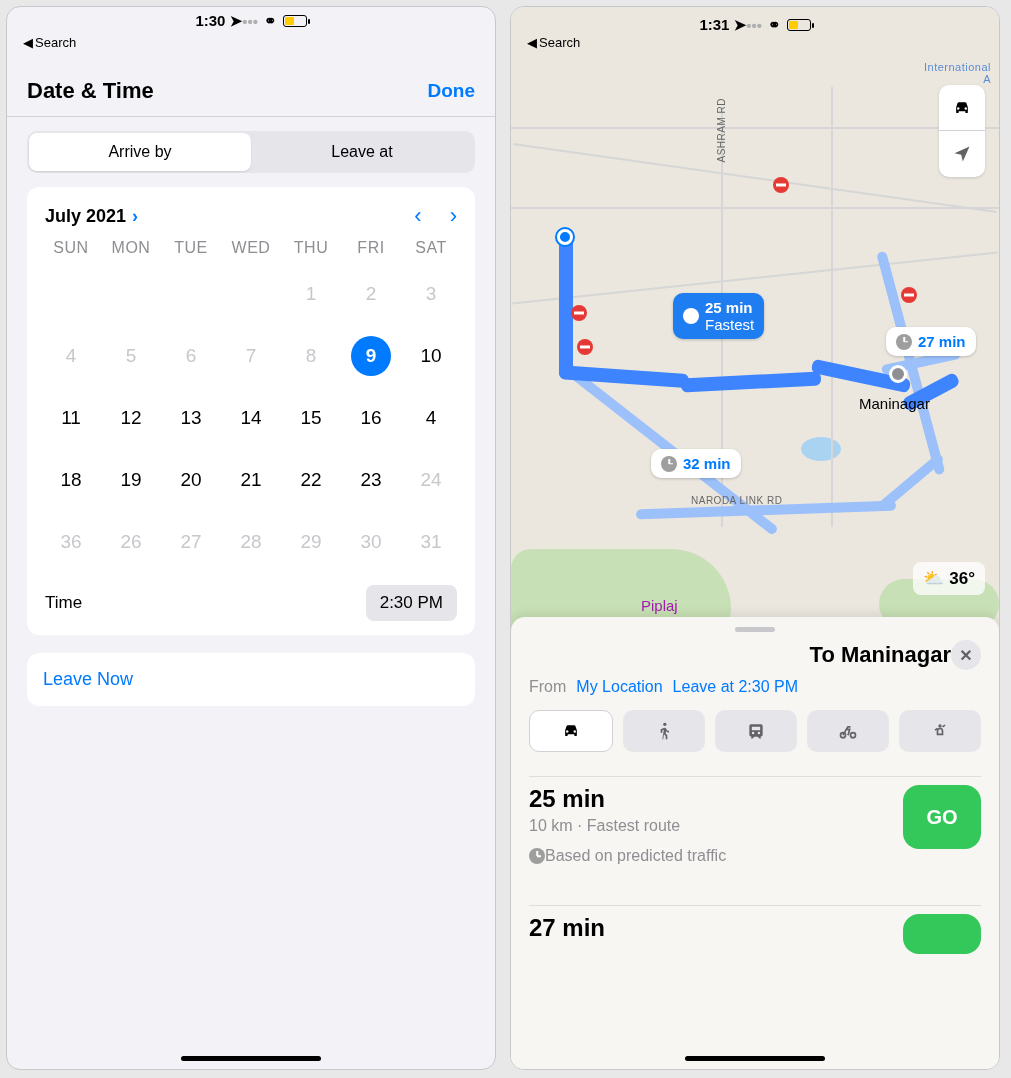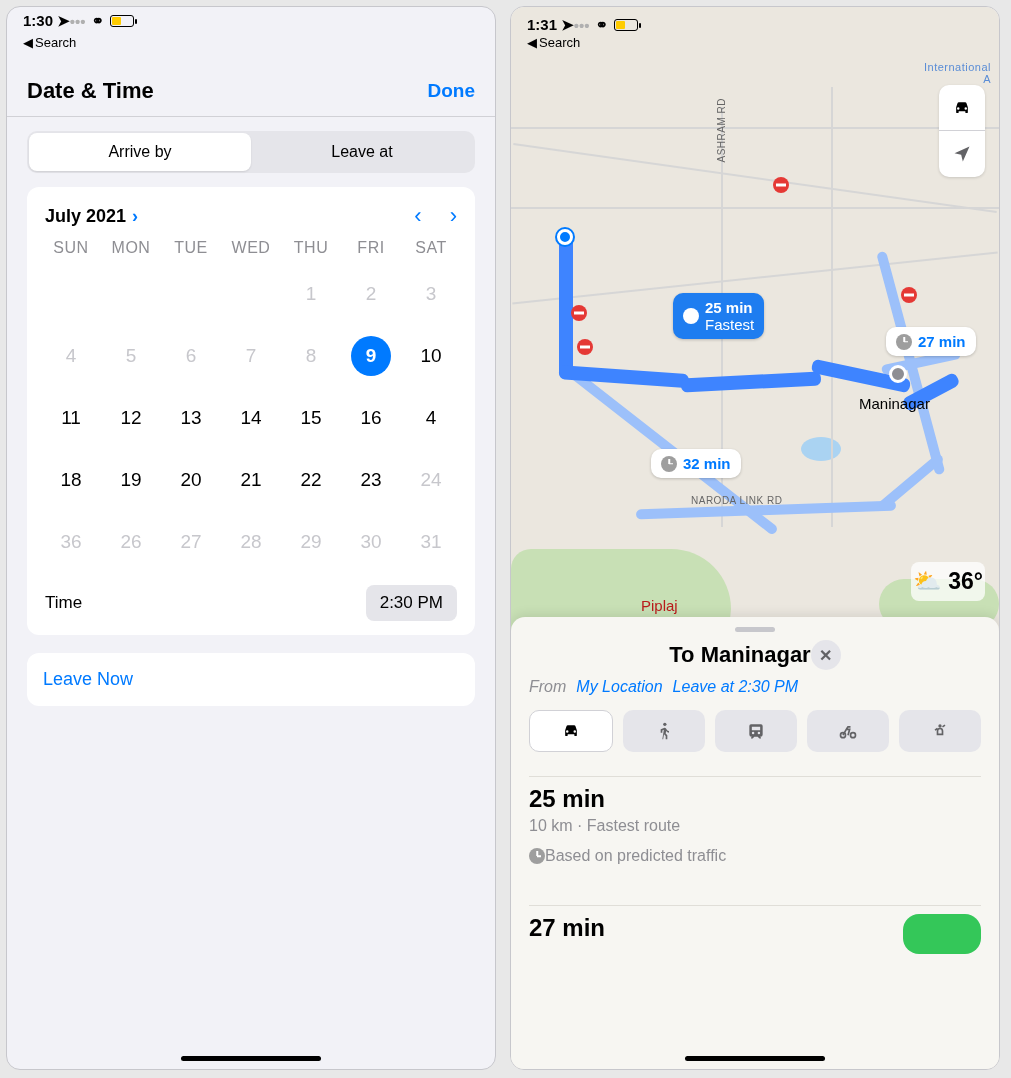--- a/index.html
+++ b/index.html
@@ -8,21 +8,21 @@
     --blue:#007aff;
     --text:#000000;
     --muted:#8e8e93;
     --green:#34c759;
     --divider:#d1d1d6;
     --seg:#e5e5ea;
   }
   *{box-sizing:border-box;font-family:-apple-system,Helvetica,Arial,sans-serif;}
   body{margin:0;background:#e8e8e8;display:flex;gap:14px;padding:6px;}
   .phone{width:490px;height:1064px;border-radius:14px;overflow:hidden;background:var(--bg);position:relative;border:1px solid #c7c7cc;}
-  .statusbar{height:28px;display:flex;justify-content:flex-start;align-items:center;padding:0 16px;font-size:15px;font-weight:600;color:#000;}
+  .statusbar{height:28px;display:flex;justify-content:center;align-items:center;padding:0 16px;font-size:15px;font-weight:600;color:#000;}
   .status-right{display:flex;gap:6px;align-items:center;}
   .backsearch{font-size:13px;color:#000;padding:0 16px 6px;display:flex;align-items:center;gap:2px;}
   .sheet-header{display:flex;justify-content:space-between;align-items:center;padding:22px 20px 12px;background:var(--bg);border-bottom:1px solid var(--divider);}
   .sheet-title{font-size:22px;font-weight:700;}
   .done{font-size:19px;font-weight:600;color:var(--blue);}
   .seg{margin:14px 20px;background:var(--seg);border-radius:10px;display:flex;padding:2px;}
   .seg-item{flex:1;text-align:center;padding:10px 0;font-size:16px;border-radius:8px;color:#000;}
   .seg-item.sel{background:#fff;box-shadow:0 1px 2px rgba(0,0,0,.1);}
   .card{background:var(--card);margin:0 20px 18px;border-radius:12px;padding:10px 14px;}
   .month-row{display:flex;justify-content:space-between;align-items:center;padding:6px 4px 10px;}
@@ -51,29 +51,29 @@
   .bubble.blue{background:#1e7df0;color:#fff;}
   .clk{width:16px;height:16px;border-radius:50%;background:#9e9e9e;display:inline-block;position:relative;}
   .clk::before,.clk::after{content:'';position:absolute;background:#fff;left:50%;top:50%;}
   .clk::before{width:1.5px;height:5px;transform:translate(-50%,-100%);}
   .clk::after{width:4px;height:1.5px;transform:translate(0,-50%);}
   .noentry{position:absolute;width:16px;height:16px;border-radius:50%;background:#e53935;}
   .noentry::after{content:'';position:absolute;top:50%;left:3px;right:3px;height:3px;background:#fff;transform:translateY(-50%);}
   .map-toolbar{position:absolute;top:78px;right:14px;width:46px;background:#fff;border-radius:10px;box-shadow:0 1px 3px rgba(0,0,0,.15);}
   .mt-btn{height:46px;display:flex;align-items:center;justify-content:center;border-bottom:1px solid var(--divider);}
   .mt-btn:last-child{border-bottom:none;}
-  .weather{position:absolute;right:14px;top:555px;background:rgba(255,255,255,.75);padding:6px 2px;border-radius:8px;font-size:23px;font-weight:600;}
+  .weather{position:absolute;right:14px;top:555px;background:rgba(255,255,255,.75);padding:6px 10px;border-radius:8px;font-size:17px;font-weight:600;}
   .dest-label{position:absolute;font-size:15px;color:#000;}
   .road-label{position:absolute;font-size:10px;color:#666;letter-spacing:.5px;}
   .bottom-sheet{position:absolute;left:0;right:0;bottom:0;top:610px;background:#f7f6f2;border-top-left-radius:14px;border-top-right-radius:14px;padding:10px 18px 0;box-shadow:0 -2px 12px rgba(0,0,0,.1);}
   .grab{width:40px;height:5px;background:#c7c7cc;border-radius:3px;margin:0 auto 8px;}
-  .dest-row{display:flex;justify-content:center;align-items:center;}
+  .dest-row{display:flex;justify-content:flex-end;align-items:center;}
   .dest-title{font-size:22px;font-weight:700;}
   .close{width:30px;height:30px;border-radius:50%;background:#e5e5ea;display:flex;align-items:center;justify-content:center;color:#636366;font-size:16px;font-weight:700;}
-  .from-row{display:flex;gap:10px;align-items:flex-start;margin-top:8px;font-size:16px;font-style:italic;}
+  .from-row{display:flex;gap:10px;align-items:flex-start;margin-top:8px;font-size:16px;}
   .from-label{color:var(--muted);}
   .chip{color:var(--blue);}
   .modes{display:flex;gap:10px;margin:14px 0 0;}
   .mode{flex:1;height:42px;border-radius:10px;background:#e5e5ea;display:flex;align-items:center;justify-content:center;}
   .mode.sel{background:#fff;border:1px solid #d1d1d6;}
   .route-card{margin-top:24px;padding-top:8px;border-top:1px solid #e0ded8;}
   .rc-row{display:flex;justify-content:space-between;align-items:flex-start;}
   .rc-time{font-size:24px;font-weight:700;}
   .rc-sub{font-size:16px;color:var(--muted);margin-top:4px;}
   .rc-note{font-size:16px;color:var(--muted);margin-top:12px;display:flex;align-items:center;}
@@ -287,21 +287,21 @@
     <div class="bubble" style="top:320px;left:375px;color:var(--blue)">
         <span class="clk"></span>
         <span>27 min</span>
       </div>
     <div class="bubble" style="top:442px;left:140px;color:var(--blue)">
         <span class="clk"></span>
         <span>32 min</span>
       </div>
 
     <div class="dest-label" style="top:388px;left:348px">Maninagar</div>
-    <div class="dest-label" style="top:590px;left:130px;color:#b91c1c">Piplaj</div>
+    <div class="dest-label" style="top:590px;left:130px;color:#a21caf">Piplaj</div>
     <div class="road-label" style="top:150px;left:210px;transform:rotate(-90deg);transform-origin:left">ASHRAM RD</div>
     <div class="road-label" style="top:488px;left:180px">NARODA LINK RD</div>
     <div class="road-label" style="top:54px;right:8px;color:#5a8dd6;font-size:11px;text-align:right;white-space:pre" id="airport">International
 A</div>
   </div>
 
   <div class="statusbar" style="position:absolute;top:4px;left:0;right:0">
     <span><span>1:31</span> <span>➤</span></span>
     <div class="status-right">
       <span style="color:#b0b0b0">•••</span>
@@ -374,20 +374,21 @@
     <div class="route-card">
       <div class="rc-row">
         <div>
           <div class="rc-time">25 min</div>
           <div class="rc-sub">10 km · Fastest route</div>
           <div class="rc-note">
               <span class="clk"></span>
               <span>Based on predicted traffic</span>
             </div>
         </div>
+        <div class="go">GO</div>
       </div>
     </div>
 
     <div class="route-card" style="margin-top:40px">
       <div class="rc-row">
         <div>
           <div class="rc-time">27 min</div>
         </div>
         <div class="go" style="height:40px;align-self:flex-start"></div>
       </div>

